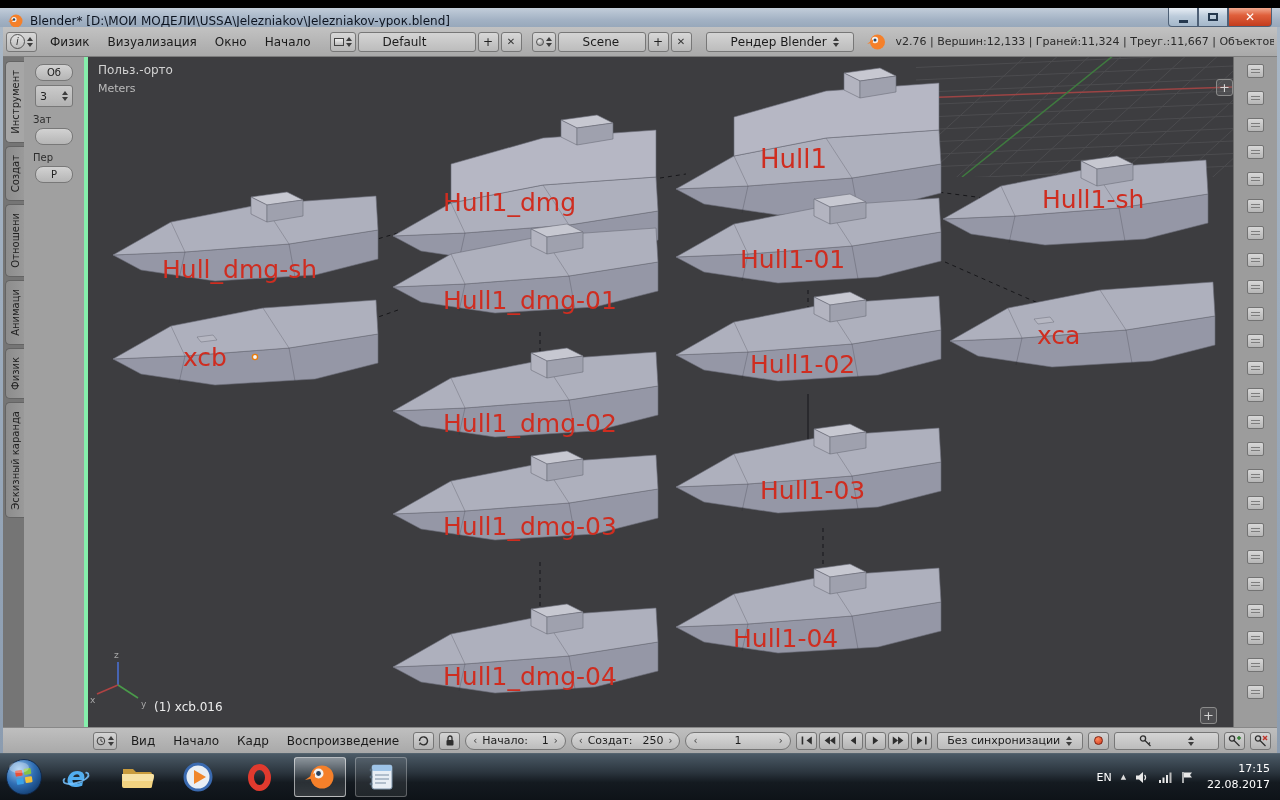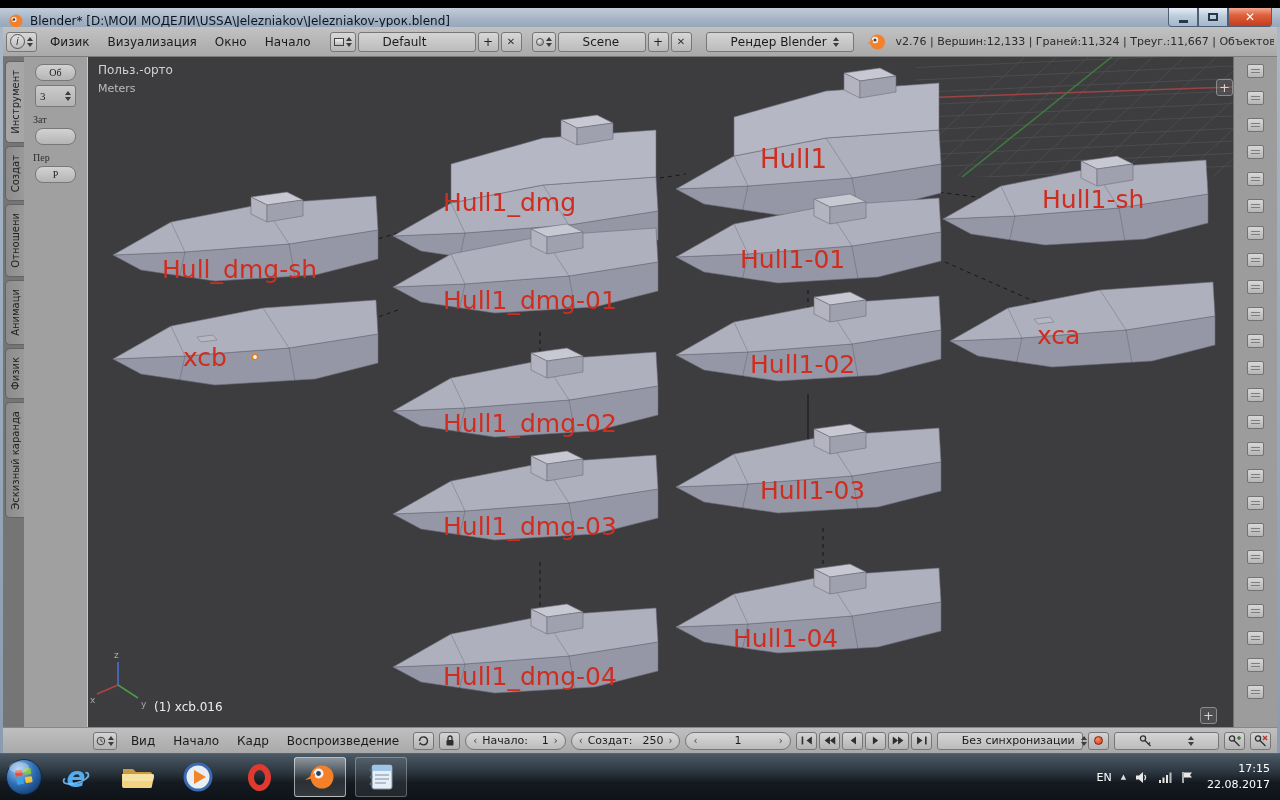--- a/index.html
+++ b/index.html
@@ -59,21 +59,21 @@
   
   .tabstrip{position:absolute;left:3px;top:57px;width:21px;height:670px;background:#757575;
     padding-top:4px;display:flex;flex-direction:column;gap:3px;align-items:flex-end;}
   .vtab{width:19px;background:linear-gradient(90deg,#8c8c8c,#9a9a9a);border:1px solid #646464;
     border-right:none;border-radius:5px 0 0 5px;display:flex;justify-content:center;padding:8px 0;}
   .vtab span{writing-mode:vertical-rl;transform:rotate(180deg);font-size:10px;color:#1f1f1f;}
   .vtab.active{background:#a6a6a6;}
 
   
   .shelf{position:absolute;left:24px;top:57px;width:64px;height:670px;background:#a0a0a0;
-    border-right:1px solid #86efac;padding:4px 5px;font-family:Liberation Serif, serif;}
+    border-right:4px solid #86efac;padding:4px 5px;}
   .shelf-btn{height:17px;background:linear-gradient(#d2d2d2,#b5b5b5);border:1px solid #787878;
     border-radius:8px;font-size:10px;color:#222;display:flex;align-items:center;justify-content:center;
     margin:3px 6px;}
   .shelf-label{font-size:10px;color:#2d2d2d;margin:7px 4px 2px;}
   .spinner{height:22px;margin:4px 6px;background:linear-gradient(#cbcbcb,#b2b2b2);border:1px solid #787878;
     border-radius:3px;display:flex;align-items:center;justify-content:space-between;padding:0 4px;
     font-size:11px;color:#222;}
 
   
   .viewport{position:absolute;left:88px;top:57px;width:1145px;height:670px;background:#3d3d40;overflow:hidden;}
@@ -100,21 +100,21 @@
   .tl-btn{height:18px;min-width:21px;background:linear-gradient(#d4d4d4,#b4b4b4);border:1px solid #767676;
     border-radius:3px;display:flex;align-items:center;justify-content:center;padding:0 2px;gap:2px;}
   .numfield{height:18px;background:linear-gradient(#d8d8d8,#bcbcbc);border:1px solid #767676;
     border-radius:9px;display:flex;align-items:center;font-size:11px;color:#1c1c1c;padding:0 7px;gap:5px;}
   .nf-arrow{font-size:10px;color:#444;}
   .nf-spacer{flex:1;}
   .numfield b{font-weight:normal;}
   .nf-start{width:120px;} .nf-end{width:112px;} .nf-frame{width:126px;}
   .playback{display:flex;gap:2px;}
   .pb{width:21px;}
-  .wsync{width:146px;height:18px;font-size:11px;justify-content:space-between;}
+  .wsync{width:146px;height:18px;font-size:11px;justify-content:center;}
   .wkeying{width:118px;height:18px;justify-content:space-between;}
   .rec-dot{width:9px;height:9px;border-radius:50%;
     background:radial-gradient(circle at 35% 30%,#ff8a5e,#d03a1e);border:1px solid #7e2212;}
 
   
   .taskbar{position:absolute;left:0;top:753px;width:1280px;height:47px;
     background:linear-gradient(#4b5a66,#2b353e 40%,#141a20 62%,#0e1318);
     border-top:1px solid #55646f;display:flex;align-items:center;}
   .start-orb{width:48px;height:47px;display:flex;align-items:center;justify-content:center;}
   .tb-apps{display:flex;align-items:center;gap:9px;margin-left:2px;}

